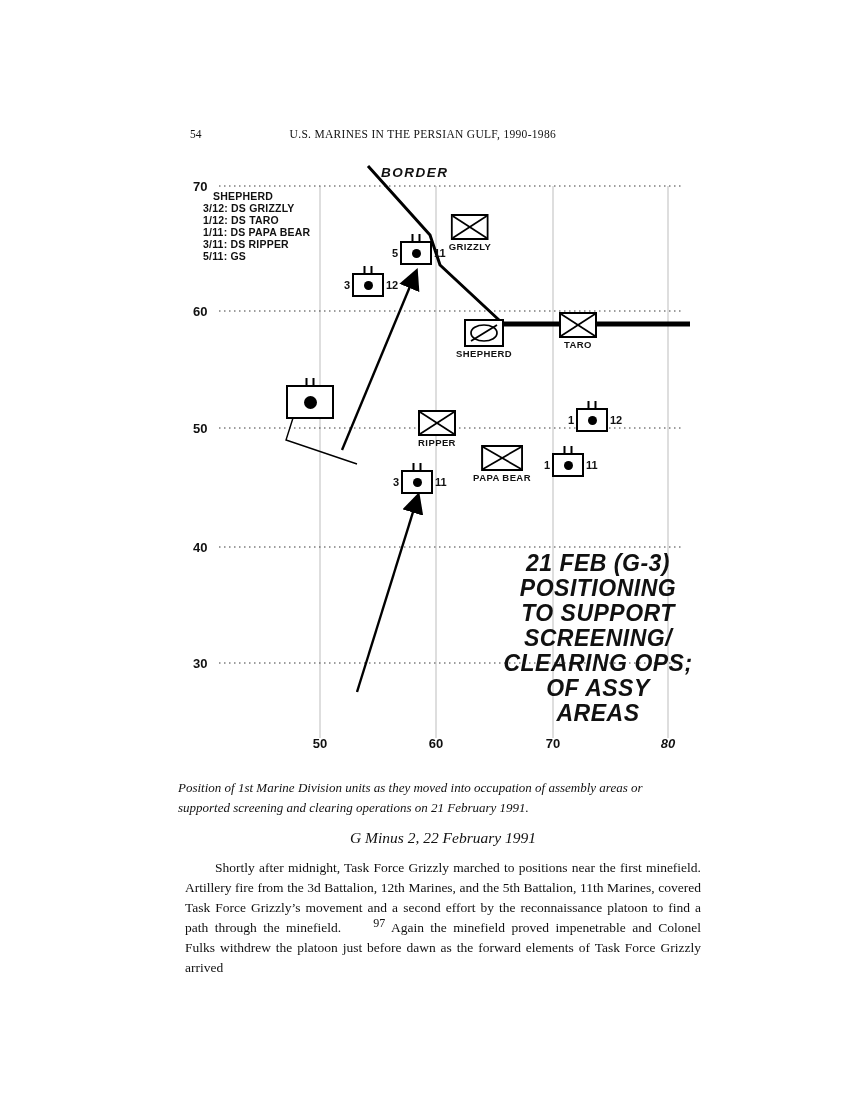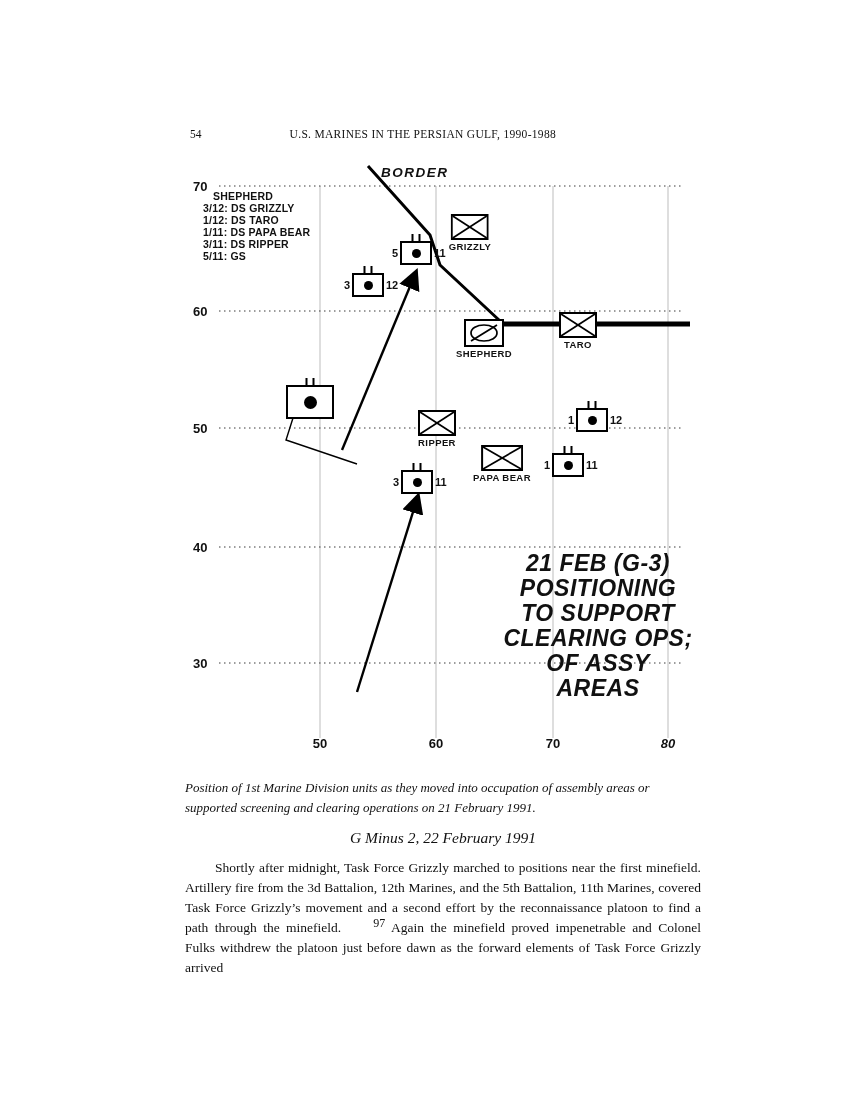--- a/index.html
+++ b/index.html
@@ -38,33 +38,33 @@
   .num { position:absolute; top:50%; transform:translateY(-50%); font-family:"Liberation Sans",sans-serif; font-weight:bold; font-size:11px; }
   .num-l { right:100%; margin-right:4px; }
   .num-r { left:100%; margin-left:4px; }
 
   .tf { position:absolute; transform:translateX(-50%); display:flex; flex-direction:column; align-items:center; z-index:2; }
   .tf .lbl { font-family:"Liberation Sans",sans-serif; font-weight:bold; font-size:9.5px; letter-spacing:0.4px; margin-top:1px; white-space:nowrap; }
 
   .annot { position:absolute; left:318px; top:391px; width:190px; z-index:3; text-align:center; font-family:"Liberation Sans",sans-serif; font-weight:bold; font-style:italic; font-size:23px; line-height:25px; letter-spacing:0.5px; }
 
   
-  .caption { position:absolute; left:185px; top:778px; width:516px; font-style:italic; font-size:13px; line-height:19.5px; }
+  .caption { position:absolute; left:178px; top:778px; width:516px; font-style:italic; font-size:13px; line-height:19.5px; }
   .sheading { position:absolute; left:185px; top:829px; width:516px; text-align:center; font-style:italic; font-weight:normal; font-size:15.5px; }
   .bodytext { position:absolute; left:185px; top:858px; width:516px; font-size:13.5px; line-height:20px; text-align:justify; text-indent:30px; }
   .bodytext sup { font-size:12px; line-height:0;margin-left:32px; }
 </style>
 </head>
 <body>
 
 <div class="page">
 
   <div class="running-head">
     <span>54</span>
-    <span class="rtitle">U.S. MARINES IN THE PERSIAN GULF, 1990-1988</span>
+    <span class="rtitle">U.S. MARINES IN THE PERSIAN GULF, 1990-1986</span>
   </div>
 
   <div class="map">
 
     <svg class="overlay" width="515" height="605" viewBox="0 0 515 605">
       <defs>
         <marker id="ah" viewBox="0 0 10 10" markerWidth="9" markerHeight="9" refX="8" refY="5" orient="auto">
           <path d="M0,0 L10,5 L0,10 z" fill="#000"></path>
         </marker>
       </defs>
@@ -212,20 +212,21 @@
         <line x1="2" y1="2" x2="40" y2="24" stroke="#000" stroke-width="1.7"></line>
         <line x1="40" y1="2" x2="2" y2="24" stroke="#000" stroke-width="1.7"></line>
       </svg>
       <div class="lbl">PAPA BEAR</div>
     </div>
 
     <div class="annot">
       <div>21 FEB (G-3)</div>
       <div>POSITIONING</div>
       <div>TO SUPPORT</div>
+      <div>SCREENING/</div>
       <div>CLEARING OPS;</div>
       <div>OF ASSY AREAS</div>
     </div>
 
   </div>
 
   <p class="caption">Position of 1st Marine Division units as they moved into occupation of assembly areas or supported screening and clearing operations on 21 February 1991.</p>
 
   <h2 class="sheading">G Minus 2, 22 February 1991</h2>
 

